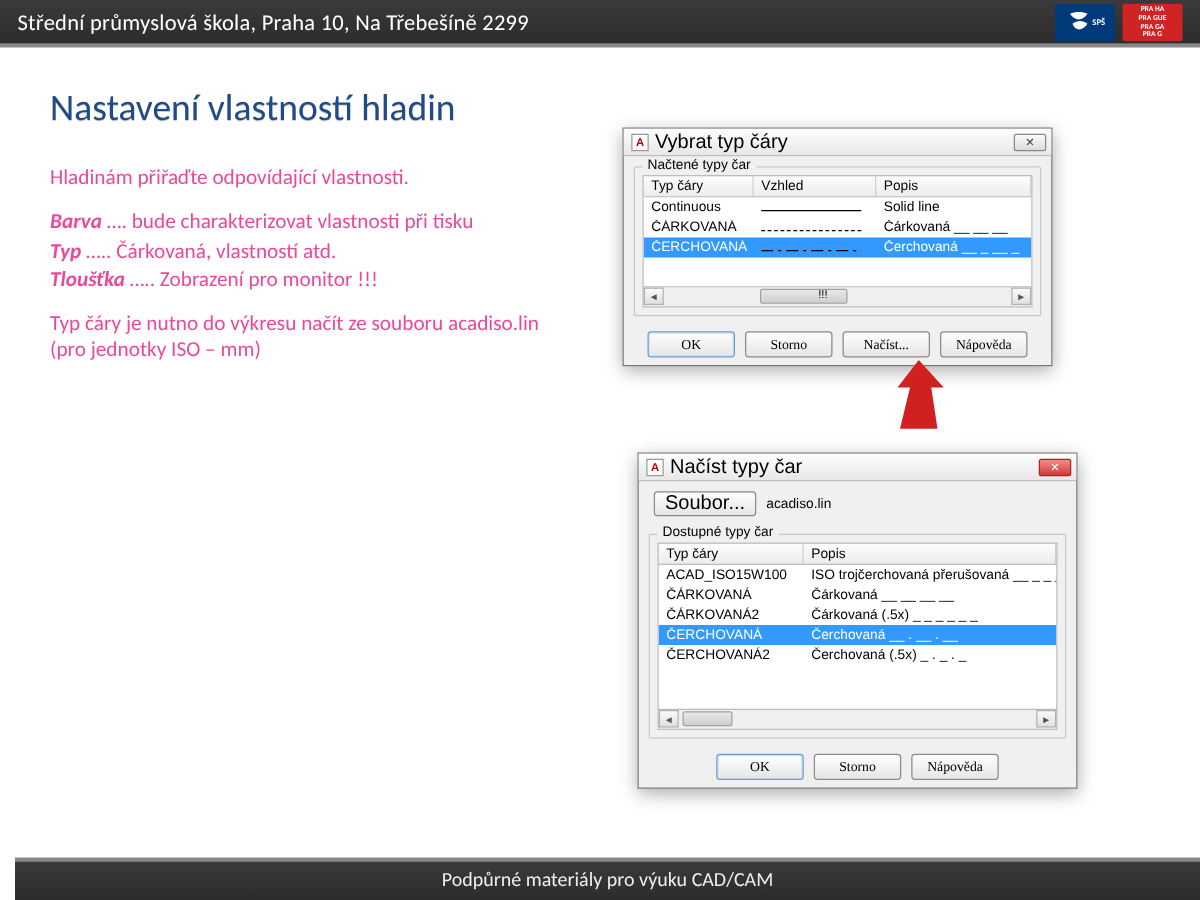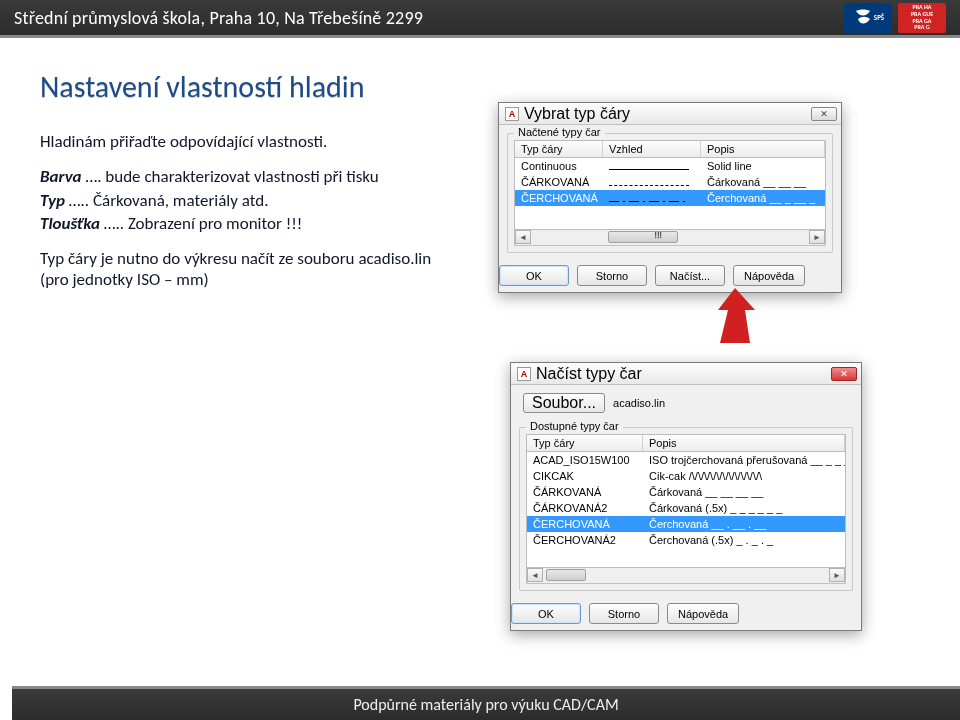--- a/index.html
+++ b/index.html
@@ -7,21 +7,21 @@
 
   .topbar { height: 38px; background: linear-gradient(#3a3a3a,#2c2c2c); color: #fff; display: flex; align-items: center; padding: 0 14px; border-bottom: 3px solid #888; }
   .topbar .title { font-size: 18px; letter-spacing: .2px; font-weight: 400; }
   .topbar .logos { margin-left: auto; display: flex; gap: 6px; }
   .logo-box { width: 48px; height: 30px; display: flex; align-items: center; justify-content: center; border-radius: 2px; }
   .logo-sps { background: #003a7a; color:#fff; font-size:7px; font-weight:700; text-align:right; line-height:1; flex-direction:row; }
   .logo-prg { background: #d02323; color:#fff; font-size:7px; font-weight:700; text-align:center; line-height:1.1; flex-direction:column; }
 
   .slide { position: relative; width: 100%; height: calc(100% - 38px - 34px); padding: 30px 40px; }
   .heading { color: #1e4b8a; font-size: 30px; font-weight: 400; margin-bottom: 26px; text-shadow: 0 1px 0 #ccc; }
-  .body { font-size: 17px; color: #0f172a; max-width: 420px; line-height: 1.25; }
+  .body { font-size: 17px; color: #ec4899; max-width: 420px; line-height: 1.25; }
   .body p { margin-bottom: 14px; }
   .body b { font-weight: 700; font-style: italic; }
 
   .footer { position: absolute; bottom: 0; left: 12px; right: 0; height: 34px; background: linear-gradient(#3a3a3a,#2c2c2c); color: #eee; display: flex; align-items: center; justify-content: center; font-size: 16px; border-top: 3px solid #888; }
 
   
   .dlg { position: absolute; background: #f0f0f0; border: 1px solid #7a7a7a; box-shadow: 0 4px 14px rgba(0,0,0,.35); font-family: "Segoe UI", Tahoma, sans-serif; font-size: 11px; color: #000; }
   .dlg .titlebar { height: 22px; background: linear-gradient(#fdfdfd,#e8e8e8); display: flex; align-items: center; padding: 0 4px 0 6px; border-bottom: 1px solid #c0c0c0; }
   .dlg .titlebar .a-icon { width:14px;height:14px;background:#fff;border:1px solid #999;display:flex;align-items:center;justify-content:center;color:#b00;font-weight:700;font-size:9px;margin-right:5px;}
   .dlg .titlebar .ttl { font-size: 16px; }
@@ -32,21 +32,21 @@
   .grp { border: 1px solid #c8c8c8; margin: 8px; border-radius: 2px; padding: 6px; position: relative; background: #f0f0f0; }
   .grp > .lbl { position: absolute; top: -8px; left: 6px; background: #f0f0f0; padding: 0 4px; font-size: 11px; }
 
   .listhead { display: flex; background: linear-gradient(#fdfdfd,#ececec); border: 1px solid #bcbcbc; height: 18px; align-items: center; font-size: 11px; }
   .listhead > div { padding: 0 6px; border-right: 1px solid #d0d0d0; height:100%; display:flex; align-items:center; white-space:nowrap; overflow:hidden; }
   .listbody { background:#fff; border:1px solid #bcbcbc; border-top:none; overflow: hidden; }
   .row { display:flex; height:16px; align-items:center; font-size:11px; }
   .row > div { padding: 0 6px; white-space:nowrap; overflow:hidden; }
   .row.sel { background:#3399ff; color:#fff; }
 
-  .btnrow { display:flex; gap:8px; padding:4px 0 6px; }
+  .btnrow { display:flex; gap:8px; justify-content:center; padding:4px 0 6px;font-family:Liberation Serif, serif; }
   .winbtn { min-width: 70px; height: 21px; border:1px solid #8a8a8a; border-radius:3px; background: linear-gradient(#fefefe,#e6e6e6); font-size:11px; display:flex; align-items:center; justify-content:center; padding:0 10px; }
   .winbtn.primary { border:1px solid #6a9acb; box-shadow: inset 0 0 0 1px #cce4ff; }
 
   .scrollh { height:16px; background:#efefef; border:1px solid #c0c0c0; border-top:none; position:relative; }
   .scrollh .thumb { position:absolute; left:30%; top:1px; height:12px; width:70px; background:linear-gradient(#e8e8e8,#cfcfcf); border:1px solid #a0a0a0; border-radius:2px;}
   .scrollh .arr { position:absolute; top:0; width:16px; height:14px; background:linear-gradient(#fafafa,#e0e0e0); border:1px solid #b0b0b0; display:flex;align-items:center;justify-content:center;font-size:8px;color:#555;}
   .scrollh .arr.l{left:0;} .scrollh .arr.r{right:0;}
 
   .sample-solid { display:inline-block; width:80px; border-top:1px solid #000; }
   .sample-dash  { display:inline-block; width:80px; border-top:1px dashed #000; }
@@ -80,21 +80,21 @@
 PRA GA
 PRA G</div>
   </div>
 </div>
 
 <div class="slide">
   <div class="heading">Nastavení vlastností hladin</div>
   <div class="body">
     <p>Hladinám přiřaďte odpovídající vlastnosti.</p>
     <p><b>Barva</b><span> …. bude charakterizovat vlastnosti při tisku</span></p>
-    <p style="margin-top:-12px;"><b>Typ</b><span> ….. Čárkovaná, materiály atd.</span></p>
+    <p style="margin-top:-12px;"><b>Typ</b><span> ….. Čárkovaná, vlastností atd.</span></p>
     <p style="margin-top:-12px;"><b>Tloušťka</b><span> ….. Zobrazení pro monitor !!!</span></p>
     <p>Typ čáry je nutno do výkresu načít ze souboru acadiso.lin (pro jednotky ISO – mm)</p>
   </div>
 
   <div id="dlg1" class="dlg">
     <div class="titlebar">
       <span class="a-icon">A</span>
       <span class="ttl">Vybrat typ čáry</span>
       <span class="spacer"></span>
       <span class="xbtn">✕</span>
@@ -158,24 +158,20 @@
       <div class="listhead">
         <div class="col-a">Typ čáry</div>
         <div class="col-b">Popis</div>
       </div>
       <div class="listbody" id="dlg2-body" style="height:116px;">
           <div class="row">
             <div class="col-a">ACAD_ISO15W100</div>
   <div class="col-b">ISO trojčerchovaná přerušovaná __ _ _ _</div>
           </div>
           <div class="row">
-            <div class="col-a">CIKCAK</div>
-  <div class="col-b">Cik-cak /\/\/\/\/\/\/\/\/\/\/\/\</div>
-          </div>
-          <div class="row">
             <div class="col-a">ČÁRKOVANÁ</div>
   <div class="col-b">Čárkovaná __ __ __ __</div>
           </div>
           <div class="row">
             <div class="col-a">ČÁRKOVANÁ2</div>
   <div class="col-b">Čárkovaná (.5x) _ _ _ _ _ _</div>
           </div>
           <div class="row sel">
             <div class="col-a">ČERCHOVANÁ</div>
   <div class="col-b">Čerchovaná __ . __ . __</div>

